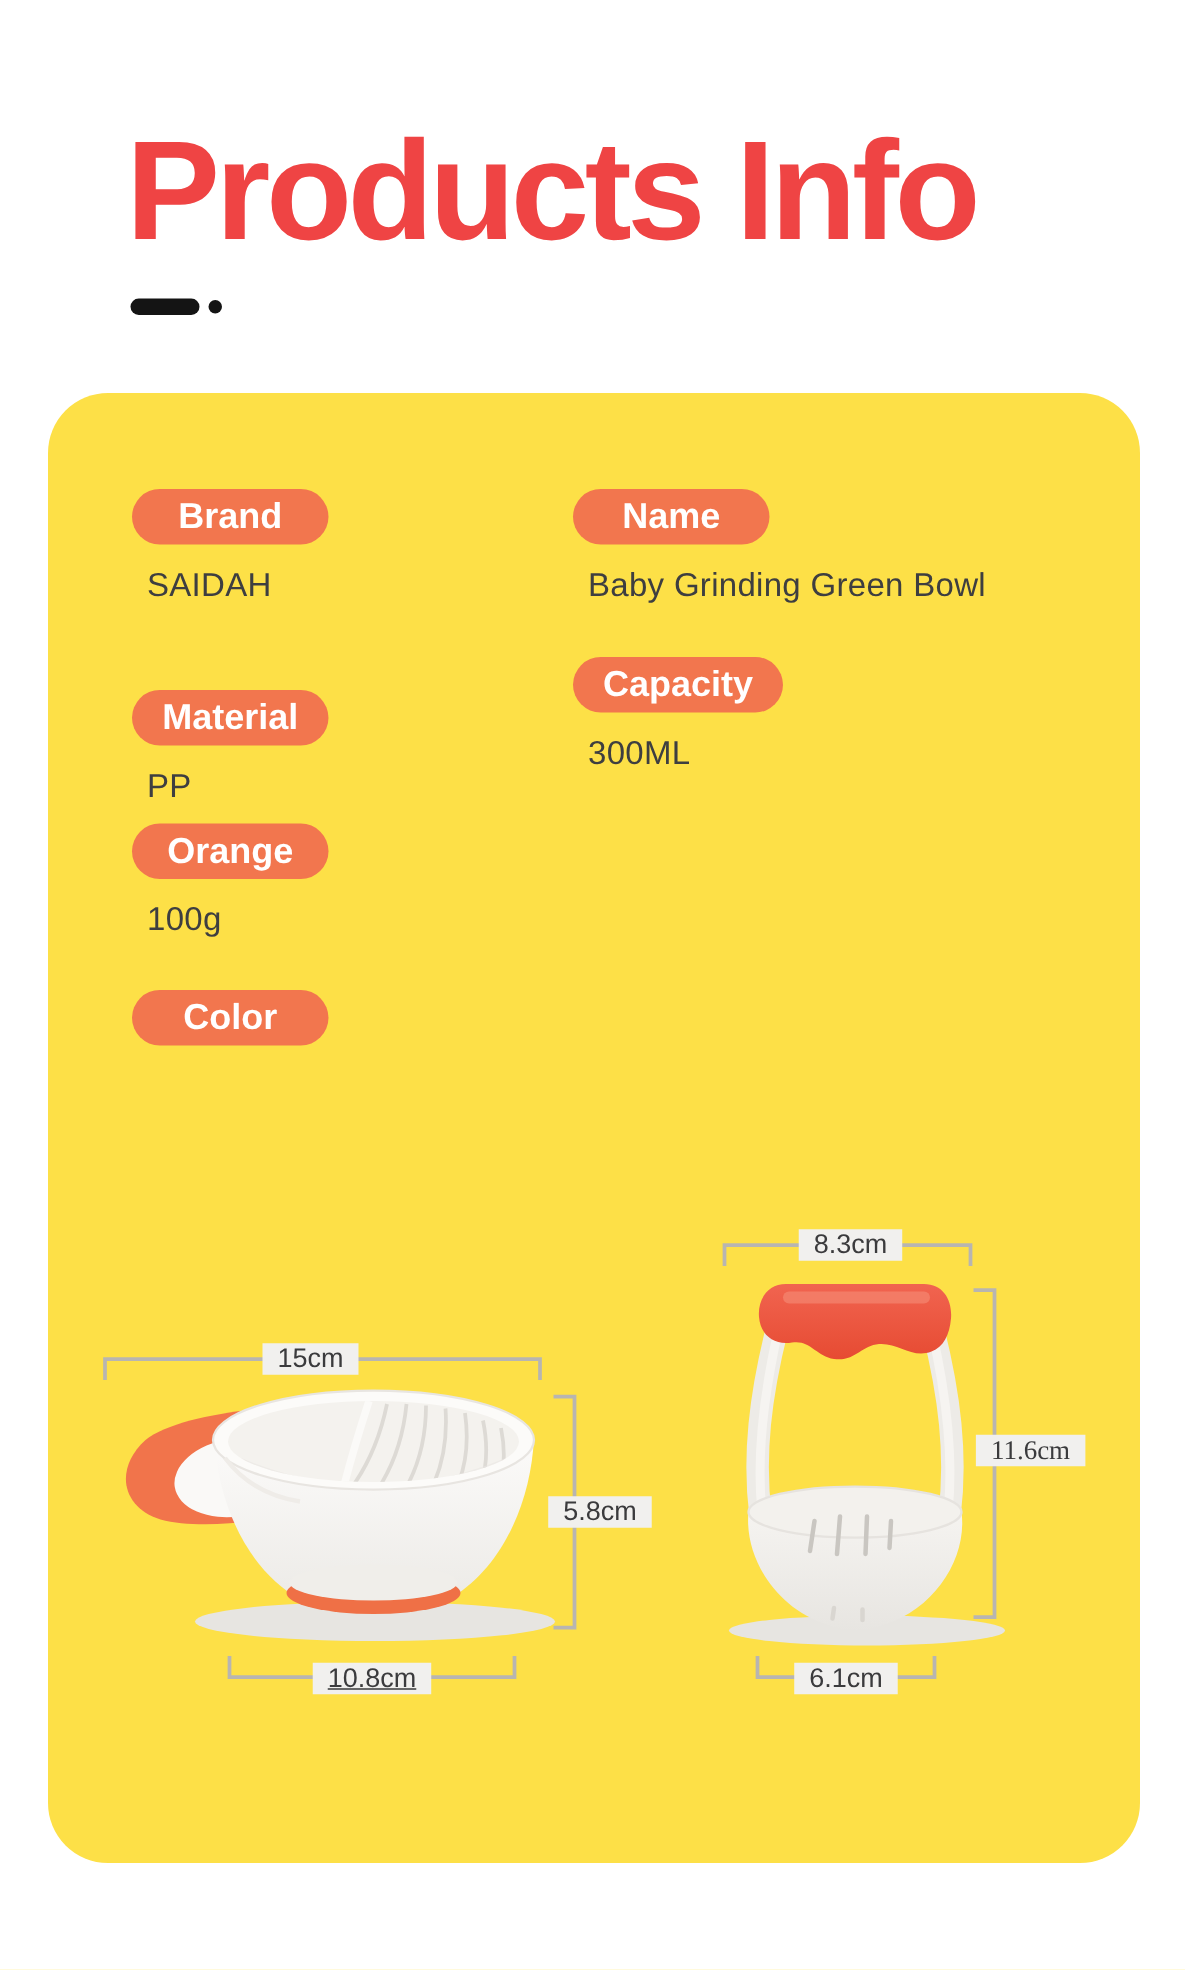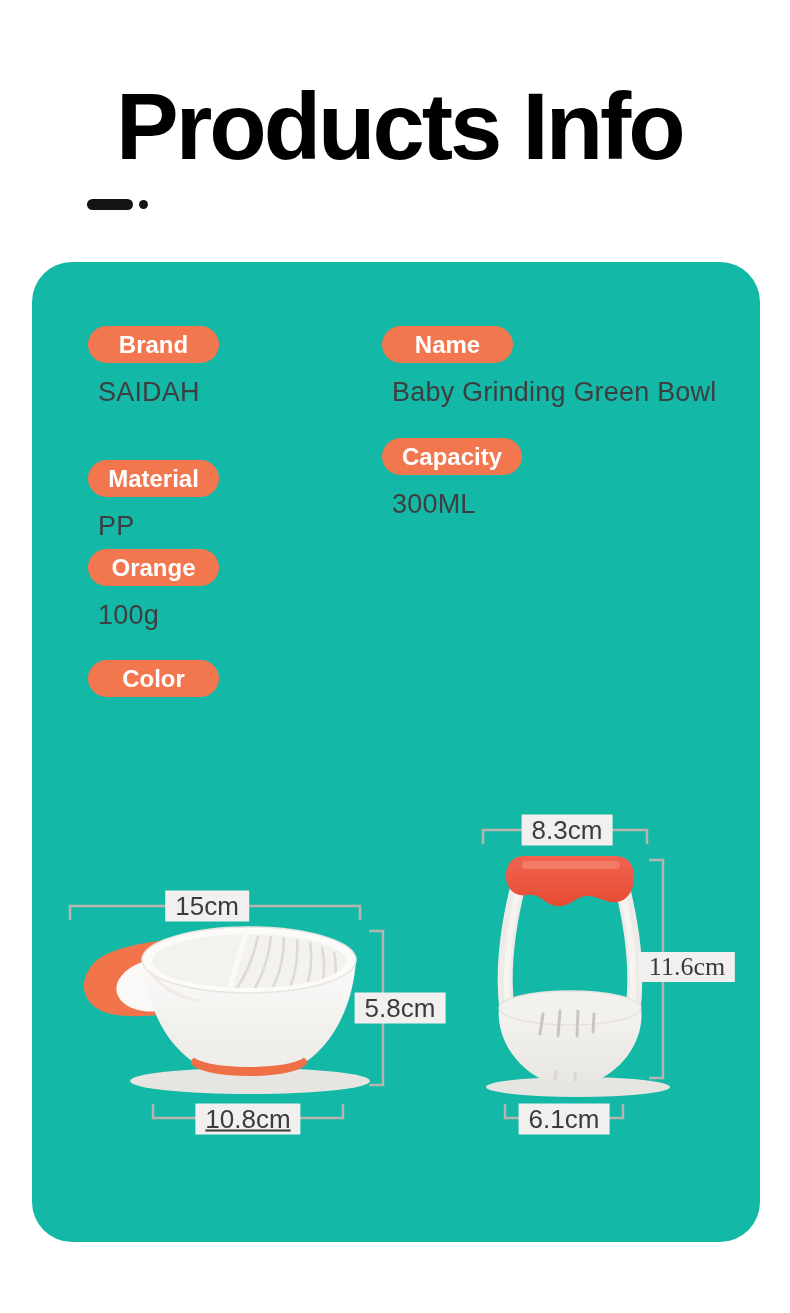--- a/index.html
+++ b/index.html
@@ -5,62 +5,62 @@
   html,body{margin:0;padding:0;background:#ffffff;}
   #stage{
     position:relative;width:790px;height:1313px;margin:0 auto;
     background:#ffffff;overflow:hidden;
     font-family:"Liberation Sans","DejaVu Sans",sans-serif;
     color:#3B3B3D;
   }
   .page-title{
     position:absolute;left:84px;top:80px;
     font-size:94px;font-weight:bold;letter-spacing:-3px;line-height:1;
-    color:#000000;white-space:nowrap;margin-left:32px;
+    color:#ef4444;white-space:nowrap;
   }
   .title-dash{
     position:absolute;left:87px;top:199px;width:46px;height:11px;
     border-radius:6px;background:#141414;
   }
   .title-dot{
     position:absolute;left:139px;top:200px;width:9px;height:9px;
     border-radius:50%;background:#141414;
   }
   .info-card{
     position:absolute;left:32px;top:262px;width:728px;height:980px;
-    border-radius:40px;background:#14b8a6;
+    border-radius:40px;background:#fde047;
   }
   .spec{position:absolute;}
   .pill{
     display:inline-flex;align-items:center;justify-content:center;
     box-sizing:border-box;min-width:131px;height:37px;padding:0 20px;
     border-radius:19px;background:#F2764E;color:#ffffff;
     font-size:24px;font-weight:bold;white-space:nowrap;
   }
   .spec-value{
-    margin:14px 0 0 10px;font-size:27px;color:#3E3E40;
+    margin:14px 0 0 10px;font-size:22px;color:#3E3E40;
     letter-spacing:.2px;white-space:nowrap;
   }
   
   .pos-brand   {left:56px; top:64px;}
   .pos-name    {left:350px;top:64px;}
   .pos-material{left:56px; top:176px;margin-top:22px;}
   .pos-capacity{left:350px;top:176px;}
   .pos-weight  {left:56px; top:287px;}
   .pos-suitable{left:350px;top:287px;}
   .pos-color   {left:56px; top:398px;}
 
   .figure-svg{
     position:absolute;left:0;top:0;width:790px;height:1313px;
     pointer-events:none;z-index:2;
   }
   .dim-label{
     position:absolute;transform:translate(-50%,-50%);
     background:#F1F0EE;padding:0 10px;
-    font-size:26px;color:#3B3B3D;white-space:nowrap;z-index:3;
+    font-size:18px;color:#3B3B3D;white-space:nowrap;z-index:3;
   }
   .dl-bowl-top   {left:207px;top:906px;}
   .dl-bowl-height{left:400px;top:1008px;}
   .dl-bowl-bottom{left:248px;top:1119px;text-decoration:underline;}
   .dl-mash-top   {left:567px;top:830px;}
   .dl-mash-height{left:687px;top:967px;font-family:Liberation Serif, serif;}
   .dl-mash-bottom{left:564px;top:1119px;}
 </style>
 </head>
 <body>

